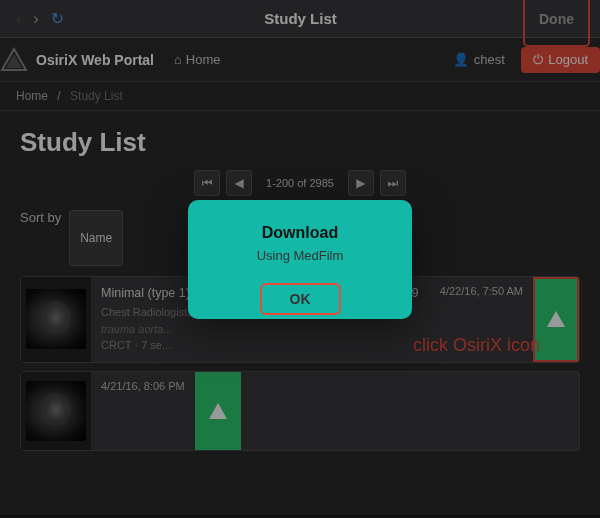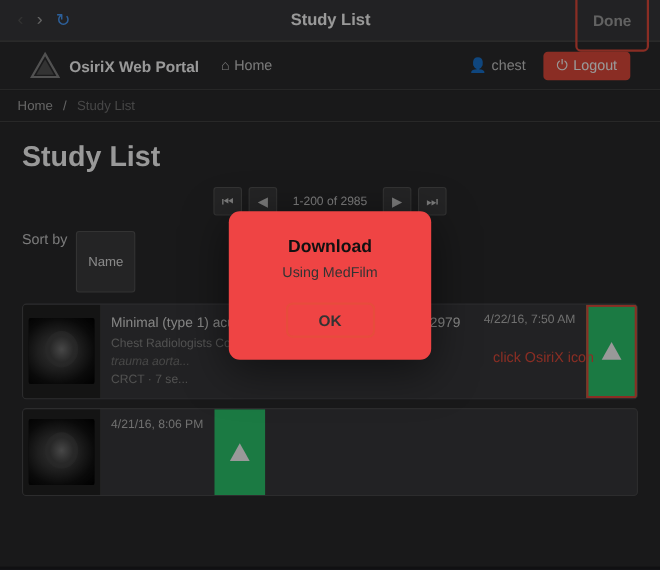--- a/index.html
+++ b/index.html
@@ -55,21 +55,21 @@
       padding: 18px 14px;
       border-radius: 5px;
       cursor: pointer;
     }
 
     
     .app-nav {
       display: flex;
       align-items: center;
       background: #2c2c2e;
-      padding: 0 27px;
+      padding: 0 0;
       height: 44px;
       border-bottom: 1px solid #444;
     }
     .app-logo {
       display: flex;
       align-items: center;
       gap: 8px;
       margin-right: 20px;
     }
     .logo-triangle {
@@ -277,24 +277,24 @@
     .dialog-overlay {
       position: absolute;
       top: 0; left: 0; right: 0; bottom: 0;
       background: rgba(0,0,0,0.4);
       display: flex;
       align-items: center;
       justify-content: center;
       z-index: 100;
     }
     .dialog-box {
-      background: #ef4444;
+      background: #14b8a6;
       border-radius: 10px;
-      padding: 24px 30px 20px;
-      width: 184px;
+      padding: 24px 30px 4px;
+      width: 224px;
       text-align: center;
       box-shadow: 0 10px 40px rgba(0,0,0,0.5);
     }
     .dialog-title {
       font-size: 16px;
       font-weight: 700;
       color: #111;
       margin-bottom: 6px;
     }
     .dialog-subtitle {
@@ -310,23 +310,23 @@
       font-weight: 600;
       padding: 6px 28px;
       border-radius: 6px;
       cursor: pointer;
     }
 
     
     .click-hint {
       position: absolute;
       color: #e74c3c;
-      font-size: 13px;
+      font-size: 18px;
       font-weight: 500;
-      top: 317px;
+      top: 335px;
       right: 60px;
       z-index: 50;
     }
   </style>
 </head>
 <body>
 
 <div class="browser-bar">
   <button class="nav-btn disabled">‹</button>
   <button class="nav-btn">›</button>

